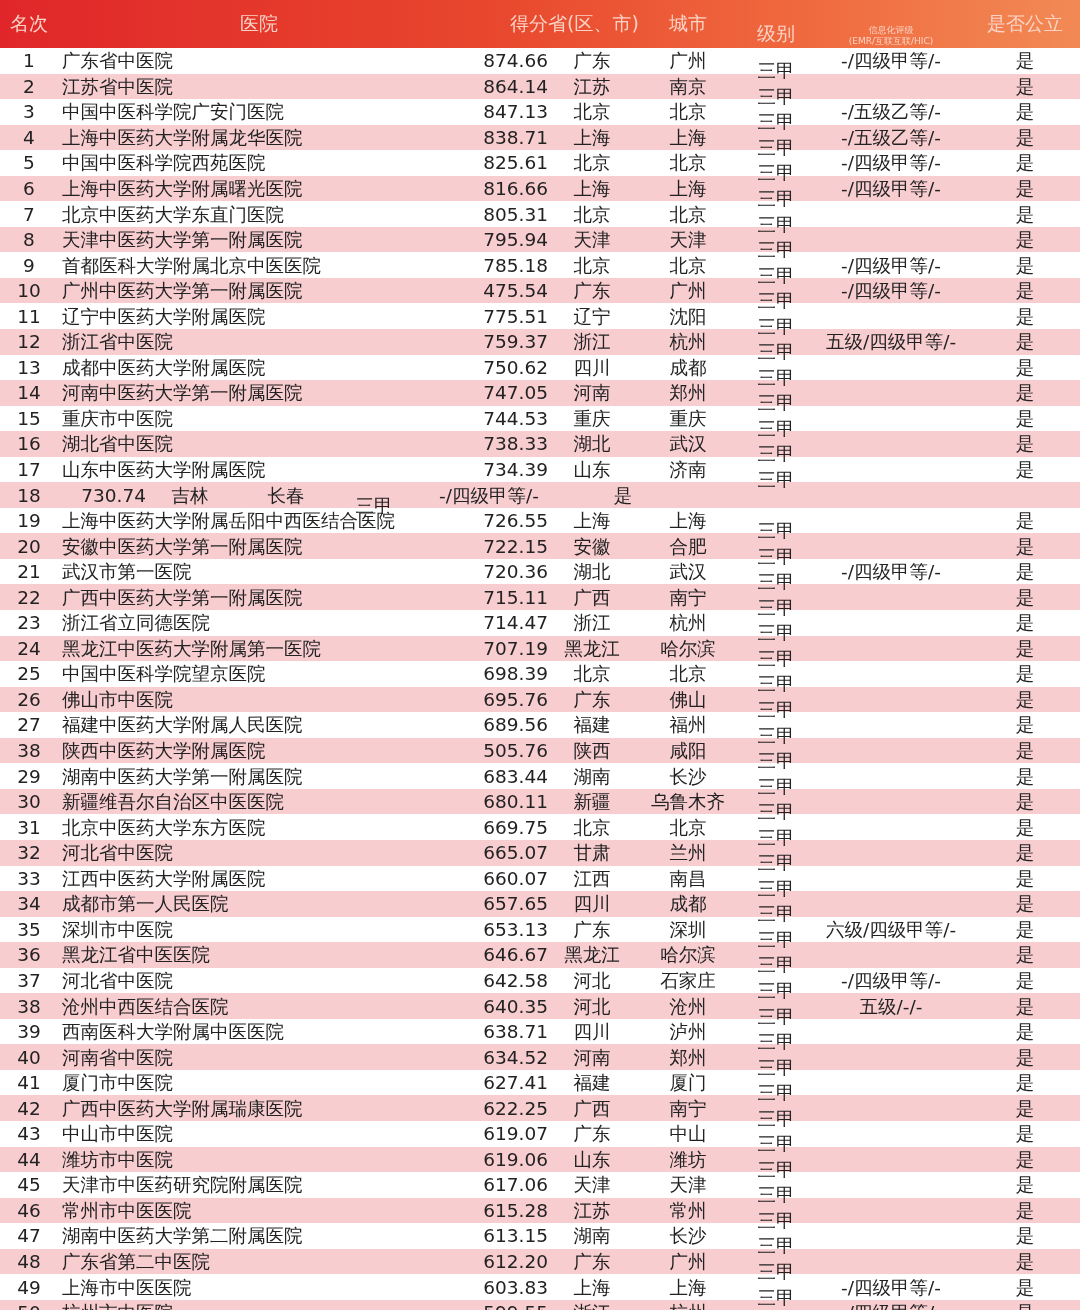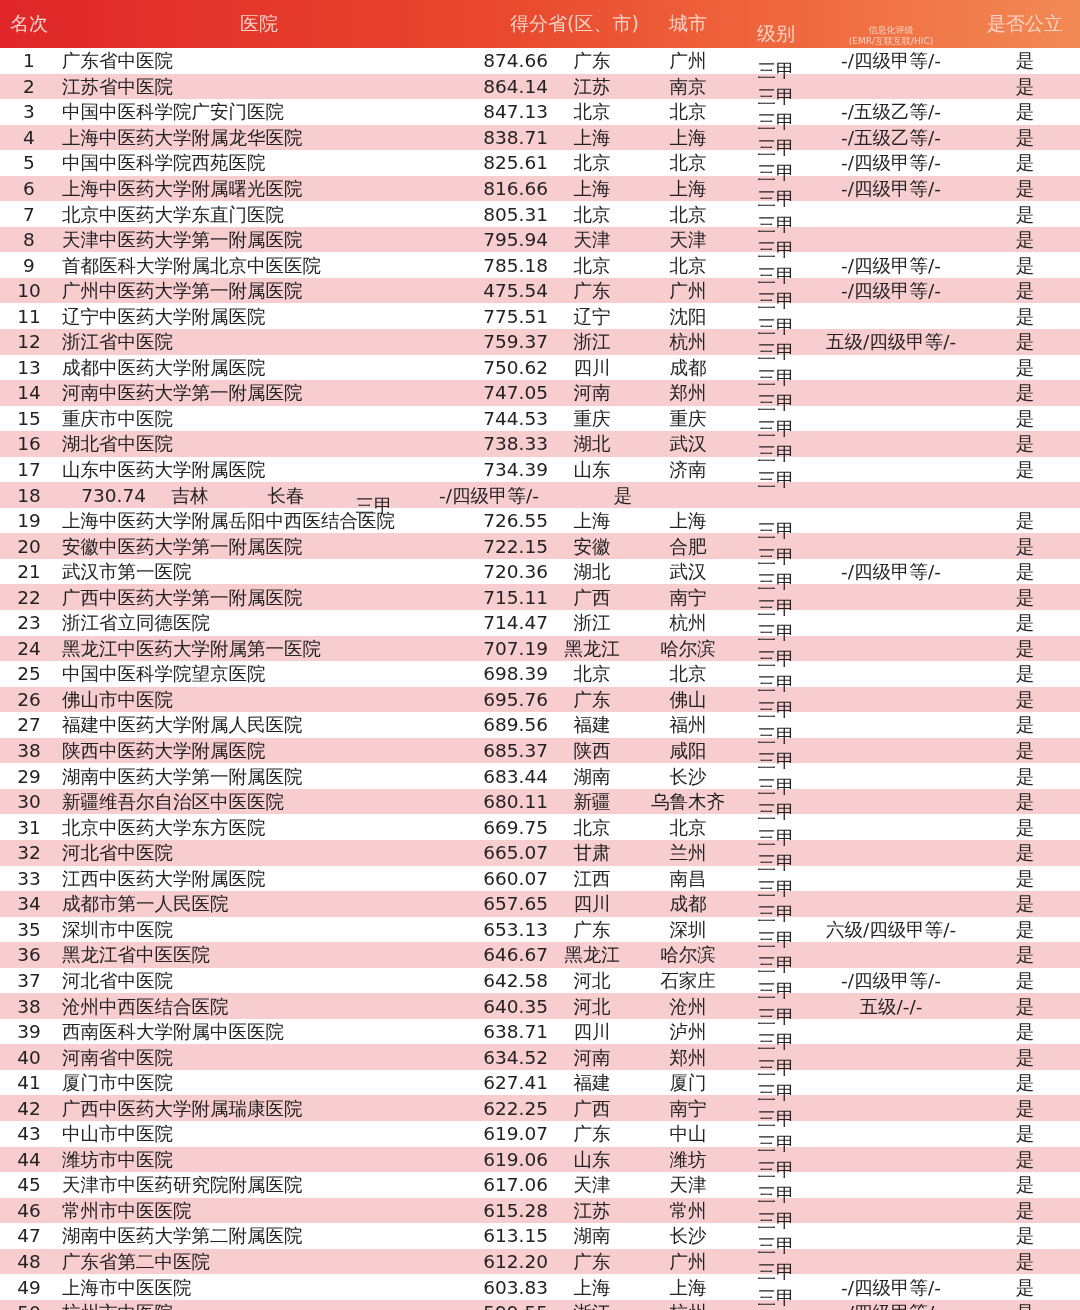--- a/index.html
+++ b/index.html
@@ -307,21 +307,21 @@
     <div class="c c-score">689.56</div>
     <div class="c c-prov">福建</div>
     <div class="c c-city">福州</div>
     <div class="c c-level">三甲</div>
     <div class="c c-info"></div>
     <div class="c c-public">是</div>
   </div>
       <div class="row even">
     <div class="c c-rank">38</div>
     <div class="c c-name">陕西中医药大学附属医院</div>
-    <div class="c c-score">685.37</div>
+    <div class="c c-score">505.76</div>
     <div class="c c-prov">陕西</div>
     <div class="c c-city">咸阳</div>
     <div class="c c-level">三甲</div>
     <div class="c c-info"></div>
     <div class="c c-public">是</div>
   </div>
       <div class="row odd">
     <div class="c c-rank">29</div>
     <div class="c c-name">湖南中医药大学第一附属医院</div>
     <div class="c c-score">683.44</div>

